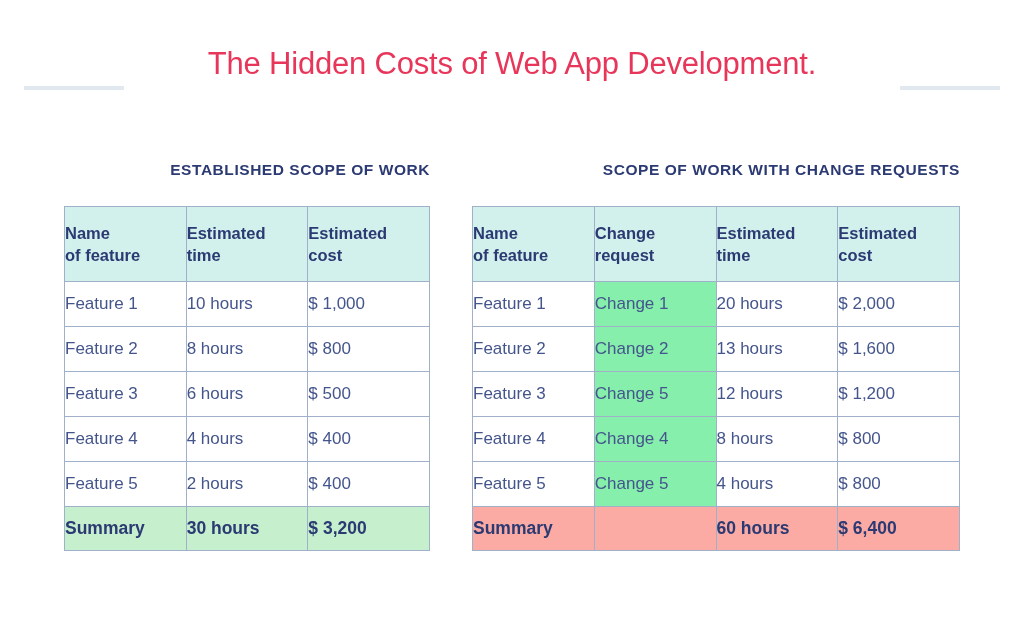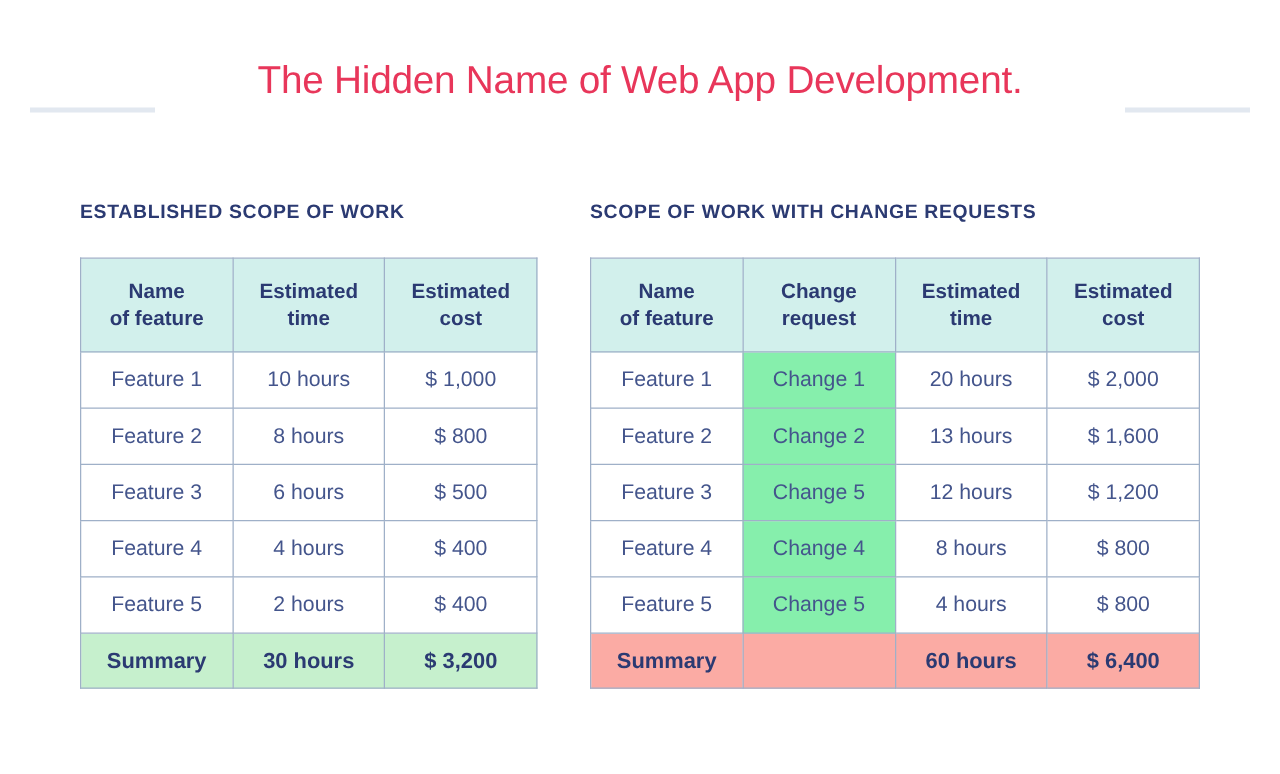--- a/index.html
+++ b/index.html
@@ -65,36 +65,36 @@
     top: 0;
   }
   .panel-left  { left: 64px;  width: 366px; }
   .panel-right { left: 472px; width: 488px; }
 
   .panel-heading {
     font-size: 15.5px;
     font-weight: 700;
     color: #2b3a72;
     letter-spacing: 0.55px;
-    text-align: left;
+    text-align: right;
     line-height: 20px;
     margin: 0 0 26px 0;
     white-space: nowrap;
   }
 
   table.data-table {
     border-collapse: collapse;
     table-layout: fixed;
     width: 100%;
     background: #ffffff;
   }
   table.data-table td,
   table.data-table th {
     border: 1.5px solid #9fb0c8;
-    text-align: center;
+    text-align: left;
     vertical-align: middle;
     padding: 0;
     font-size: 17px;
     color: #44558c;
     font-weight: 400;
     height: 45px;
     box-sizing: border-box;
   }
   table.data-table thead th {
     background: #d2f0ec;
@@ -120,21 +120,21 @@
     font-size: 17.5px;
     height: 44px;
   }
   tr.summary-row.summary-green td { background: #c6f0cd; }
   tr.summary-row.summary-pink  td { background: #fbaba4; }
 </style>
 </head>
 <body>
 
 <div class="title-block">
-  <span class="title-line-1">The Hidden Name of Web App Development.</span>
+  <span class="title-line-1">The Hidden Costs of Web App Development.</span>
 </div>
 <div class="rule rule-left"></div>
 <div class="rule rule-right"></div>
 
 <div class="tables-area">
 
   <div class="panel panel-left">
     <div class="panel-heading">ESTABLISHED SCOPE OF WORK</div>
     <table class="data-table">
       <thead>

